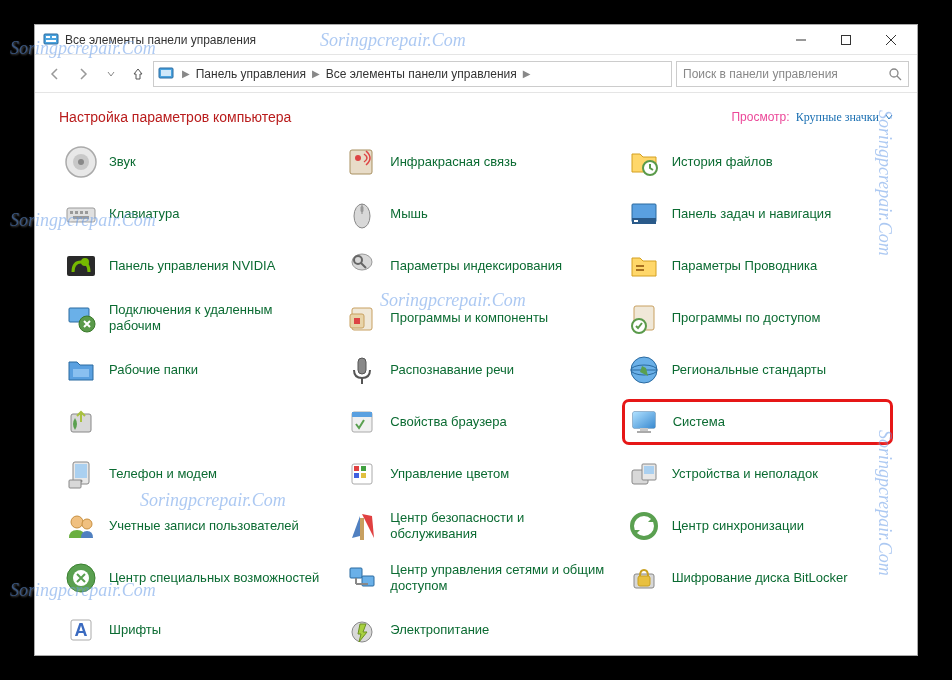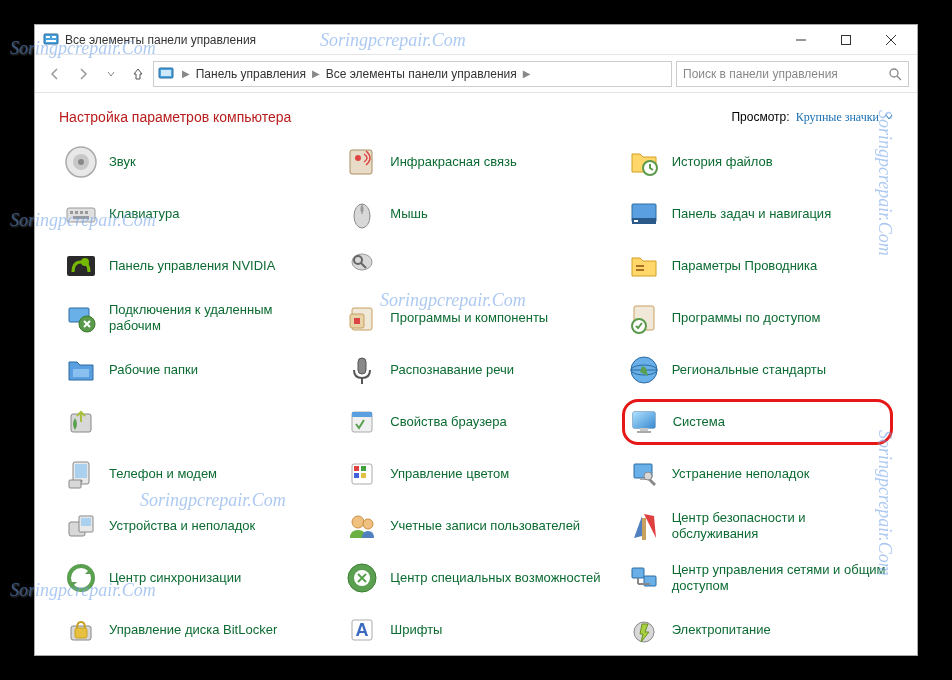--- a/index.html
+++ b/index.html
@@ -17,27 +17,27 @@
 .addrbar { flex: 1; height: 26px; border: 1px solid #ccc; display: flex; align-items: center; padding: 0 4px; font-size: 12px; background: #fff; }
 .addrbar .crumb-icon { width: 16px; height: 16px; margin-right: 4px; }
 .addrbar .crumb { color: #333; padding: 0 2px; }
 .addrbar .sep { color: #888; padding: 0 4px; font-size: 10px; }
 .searchbox { width: 233px; height: 26px; border: 1px solid #ccc; display: flex; align-items: center; padding: 0 6px; font-size: 12px; color: #888; background: #fff; }
 .searchbox .sicon { margin-left: auto; }
 .content { flex: 1; padding: 16px 24px 8px 24px; overflow: hidden; }
 .header-row { display: flex; align-items: center; margin-bottom: 14px; }
 .header-title { font-size: 14px; color: #b91c1c; }
 .view-group { margin-left: auto; font-size: 12px; display: flex; align-items: center; gap: 6px; }
-.view-label { color: #000000; margin-left: 40px; }
+.view-label { color: #ec4899; margin-left: 40px; }
 .view-value { color: #1a6fb2; font-family: Liberation Serif, serif; }
 .grid { display: grid; grid-template-columns: repeat(3, 1fr); column-gap: 10px; row-gap: 6px; }
 .item { display: flex; align-items: center; height: 46px; padding: 2px 4px; gap: 10px; }
 .item .ic { width: 36px; height: 36px; display: flex; align-items: center; justify-content: center; flex-shrink: 0; }
 .item .lbl { font-size: 13px; color: #0b6b32; line-height: 1.2; }
-.item.highlighted { border: 3px solid #e61717; border-radius: 16px; padding: 0 6px 0 2px; }
+.item.highlighted { border: 3px solid #e61717; border-radius: 7px; padding: 0 6px 0 2px; }
 svg { display: block; }
 </style>
 </head>
 <body>
 
 <div class="watermark" style="left:10px; top:38px;">Soringpcrepair.Com</div>
 <div class="watermark" style="left:320px; top:30px;">Soringpcrepair.Com</div>
 <div class="watermark" style="left:10px; top:210px;">Soringpcrepair.Com</div>
 <div class="watermark" style="left:380px; top:290px;">Soringpcrepair.Com</div>
 <div class="watermark" style="left:140px; top:490px;">Soringpcrepair.Com</div>
@@ -192,20 +192,21 @@
             </svg>
           </span>
           <span class="lbl">Панель управления NVIDIA</span>
         </div>
         <div class="item">
           <span class="ic">
             <svg width="36" height="36" viewBox="0 0 36 36">
               <use href="#i-indexing"></use>
             </svg>
           </span>
+          <span class="lbl">Параметры индексирования</span>
         </div>
         <div class="item">
           <span class="ic">
             <svg width="36" height="36" viewBox="0 0 36 36">
               <use href="#i-explorer"></use>
             </svg>
           </span>
           <span class="lbl">Параметры Проводника</span>
         </div>
         <div class="item">
@@ -291,28 +292,20 @@
           <span class="ic">
             <svg width="36" height="36" viewBox="0 0 36 36">
               <use href="#i-color"></use>
             </svg>
           </span>
           <span class="lbl">Управление цветом</span>
         </div>
         <div class="item">
           <span class="ic">
             <svg width="36" height="36" viewBox="0 0 36 36">
-              <use href="#i-troubleshoot"></use>
-            </svg>
-          </span>
-          <span class="lbl">Устранение неполадок</span>
-        </div>
-        <div class="item">
-          <span class="ic">
-            <svg width="36" height="36" viewBox="0 0 36 36">
               <use href="#i-devices"></use>
             </svg>
           </span>
           <span class="lbl">Устройства и неполадок</span>
         </div>
         <div class="item">
           <span class="ic">
             <svg width="36" height="36" viewBox="0 0 36 36">
               <use href="#i-users"></use>
             </svg>
@@ -350,21 +343,21 @@
             </svg>
           </span>
           <span class="lbl">Центр управления сетями и общим доступом</span>
         </div>
         <div class="item">
           <span class="ic">
             <svg width="36" height="36" viewBox="0 0 36 36">
               <use href="#i-bitlocker"></use>
             </svg>
           </span>
-          <span class="lbl">Управление диска BitLocker</span>
+          <span class="lbl">Шифрование диска BitLocker</span>
         </div>
         <div class="item">
           <span class="ic">
             <svg width="36" height="36" viewBox="0 0 36 36">
               <use href="#i-fonts"></use>
             </svg>
           </span>
           <span class="lbl">Шрифты</span>
         </div>
         <div class="item">

